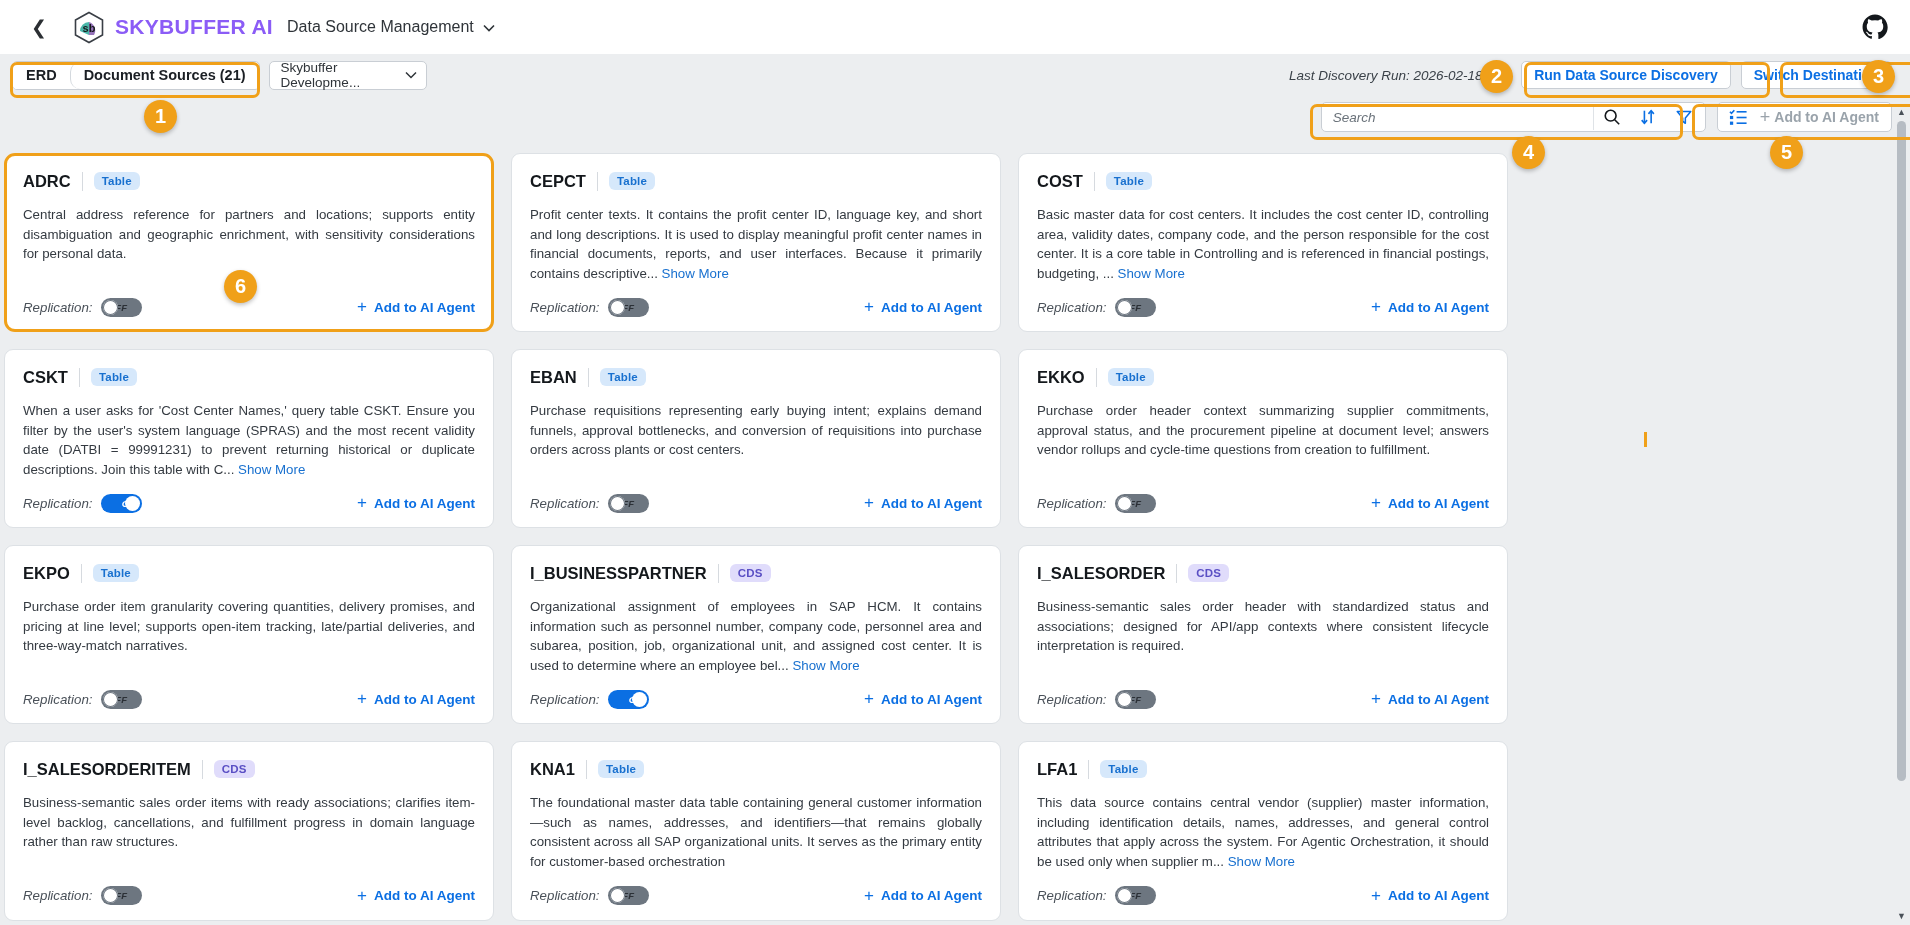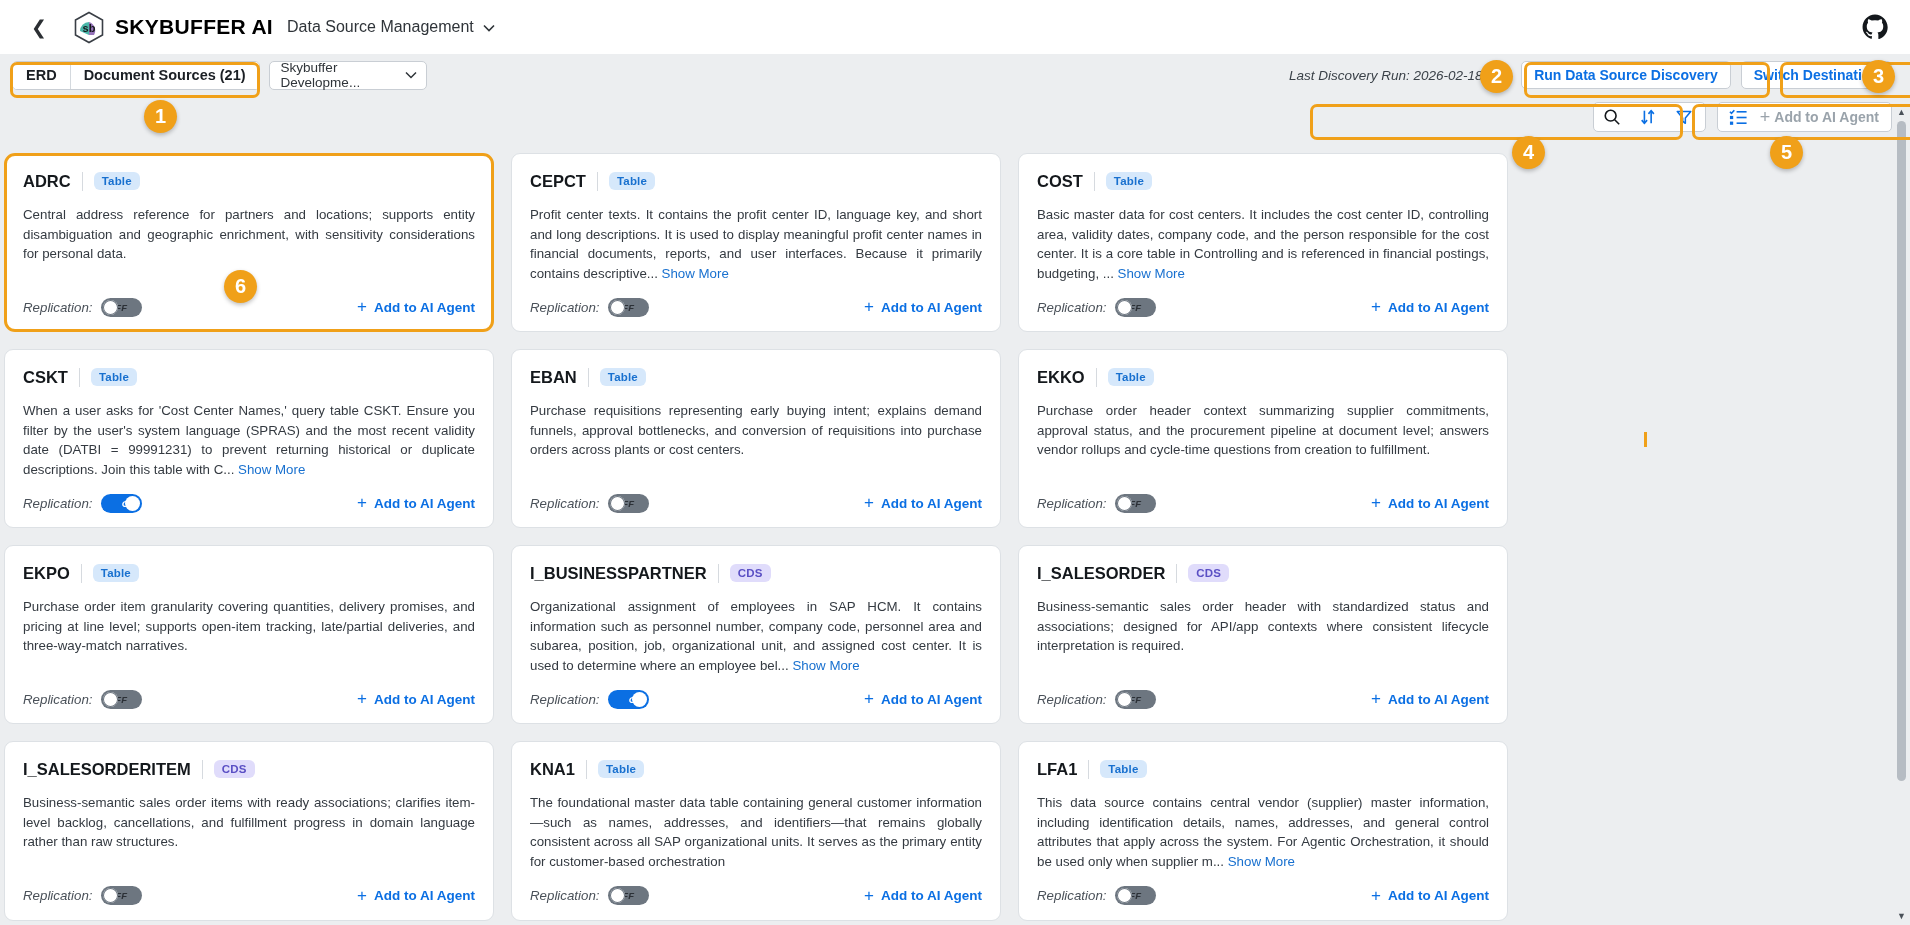--- a/index.html
+++ b/index.html
@@ -20,21 +20,21 @@
   .back-chevron {
     width: 26px; height: 26px; display: flex; align-items: center; justify-content: center;
     color: #2b2f33; font-size: 19px; cursor: pointer; margin-right: 22px;
   }
   .brand-logo {
     width: 30px; height: 33px; margin-right: 11px; flex: none;
     display: flex; align-items: center; justify-content: center;
   }
   .brand-name {
     font-size: 21px; font-weight: bold; letter-spacing: .3px;
-    color: #000000; margin-right: 14px; white-space: nowrap;
+    color: #8b5cf6; margin-right: 14px; white-space: nowrap;
   }
   .module-name {
     font-size: 16px; color: #2f3439; white-space: nowrap;
   }
   .module-caret {
     margin-left: 9px; font-size: 13px; color: #2f3439; cursor: pointer;
   }
   .appbar-spacer { flex: 1; }
   .gh-icon { width: 26px; height: 26px; cursor: pointer; }
 
@@ -47,21 +47,21 @@
   .segmented {
     display: flex; height: 29px; border: 1px solid #c9ced4;
     border-radius: 5px; overflow: hidden; background: #fff;
     margin-right: 9px;
   }
   .seg {
     display: flex; align-items: center; padding: 0 13px;
     font-size: 14.5px; font-weight: bold; color: #1b1f24; cursor: pointer;
     background: #fff;
   }
-  .seg + .seg { border-left: 1px solid #d4d9de; }
+  .seg + .seg { border-left: 1px solid #d4d9de; border-radius: 10px; }
   .seg.active { background: #fff; }
 
   .dest-select {
     height: 29px; width: 158px; background: #fff;
     border: 1px solid #c9ced4; border-radius: 5px;
     display: flex; align-items: center; justify-content: space-between;
     padding: 0 9px 0 11px; font-size: 13.5px; color: #2f3439; cursor: pointer;
   }
   .dest-select .cv { font-size: 11px; color: #2f3439; }
 
@@ -257,20 +257,23 @@
     </span>
   </div>
   <div class="subbar-spacer"></div>
   <div class="discovery-text">Last Discovery Run: 2026-02-18 14:</div>
   <div class="hbtn">Run Data Source Discovery</div>
   <div class="hbtn">Switch Destination</div>
 </div>
 
 <div class="toolbar">
   <div class="searchgroup">
+    <div class="searchbox">
+      <input placeholder="Search" style="">
+    </div>
     <div class="icon-btn">
       <svg width="18" height="18" viewBox="0 0 20 20">
           <circle cx="8.5" cy="8.5" r="6" fill="none" stroke="#14181c" stroke-width="1.8"></circle>
           <line x1="13" y1="13" x2="18" y2="18" stroke="#14181c" stroke-width="1.8"></line>
         </svg>
     </div>
     <div class="icon-btn">
       <svg width="18" height="18" viewBox="0 0 20 20">
         <line x1="6" y1="3" x2="6" y2="17" stroke="#0b6fe3" stroke-width="1.8"></line>
           <path d="M3 13.5 L6 17 L9 13.5" fill="none" stroke="#0b6fe3" stroke-width="1.8"></path>

